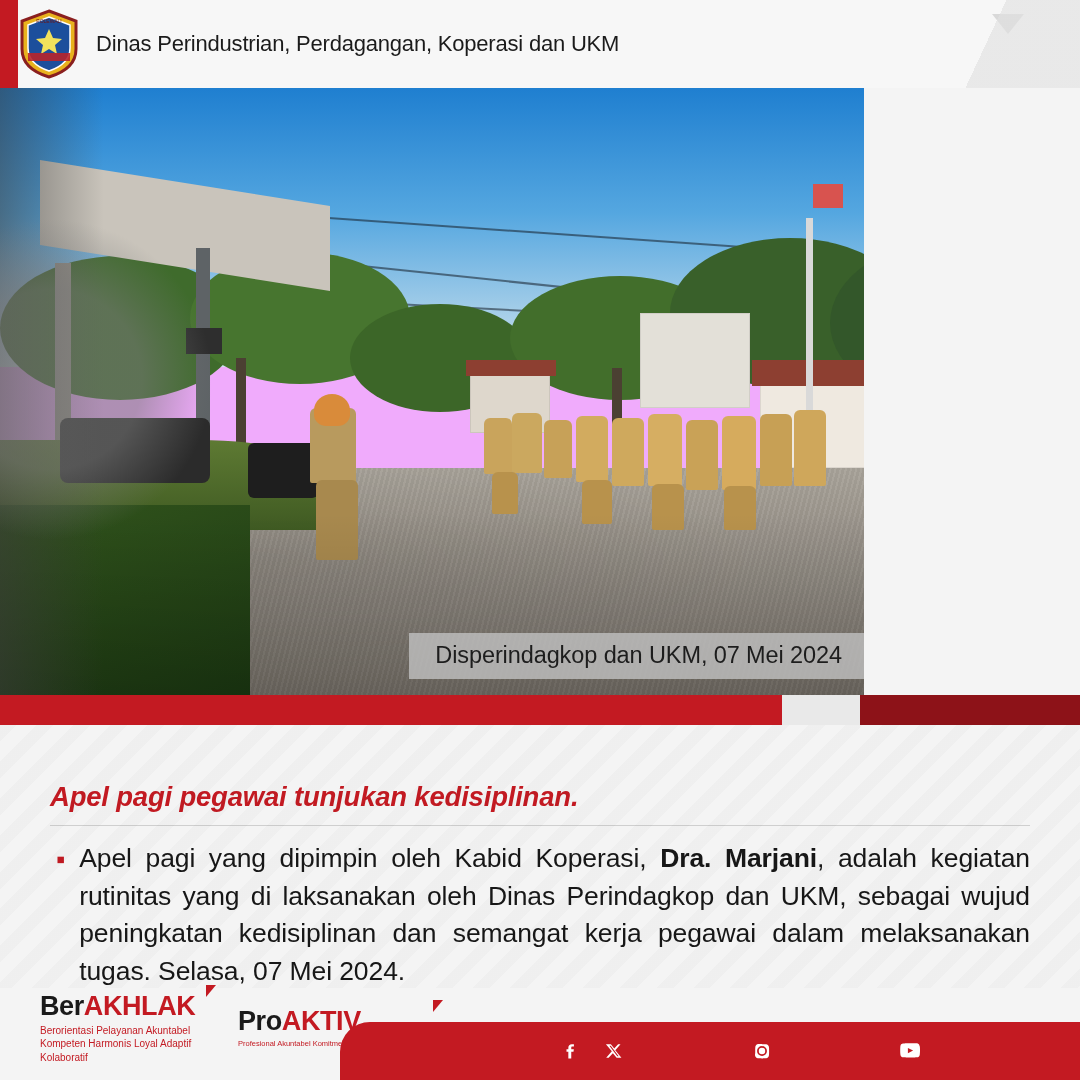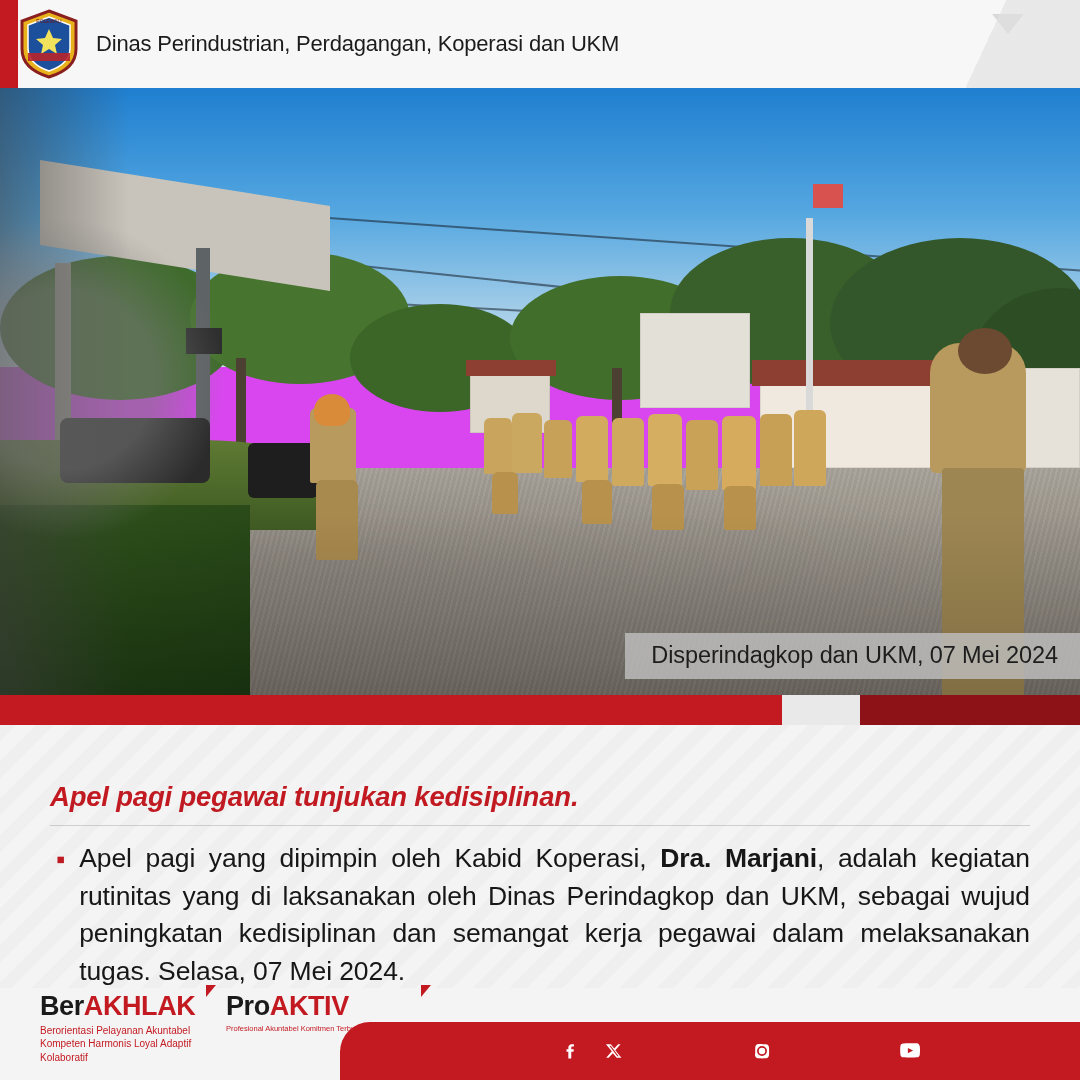--- a/index.html
+++ b/index.html
@@ -67,23 +67,23 @@
     width: 0; height: 0;
     border-left: 16px solid transparent;
     border-right: 16px solid transparent;
     border-top: 20px solid #d9d9d9;
   }
 
   
   .photo-wrap {
     position: relative;
     height: 607px;
-    width: 1080px;
+    width: 864px;
     overflow: hidden;
-    background: #d946ef;
+    background: #f0abfc;
   }
   .sky {
     position: absolute; left:0; top:0; width:100%; height: 46%;
     background: linear-gradient(180deg, #1f7fd0 0%, #55a7e0 45%, #9fcbe8 78%, #cfe2ee 100%);
   }
   .treeline {
     position: absolute; left: 0; top: 120px; width: 100%; height: 240px;
   }
   .ground {
     position: absolute; left: 0; top: 380px; width: 100%; height: 227px;
@@ -198,21 +198,21 @@
 
   
   .footer {
     position: absolute;
     left: 0; bottom: 0;
     width: 1080px; height: 92px;
     background: #f4f4f4;
   }
   .footer-logos {
     position:absolute; left: 40px; bottom: 16px;
-    display:flex; align-items:flex-start; gap: 16px;
+    display:flex; align-items:center; gap: 28px;
   }
   .berakhlak {
     display:flex; flex-direction:column;
   }
   .berakhlak .top {
     font-size: 27px; font-weight: bold; color:#c31a22; letter-spacing:-0.4px;
     position:relative;
   }
   .berakhlak .top .black { color:#1a1a1a; }
   .berakhlak .sub {

